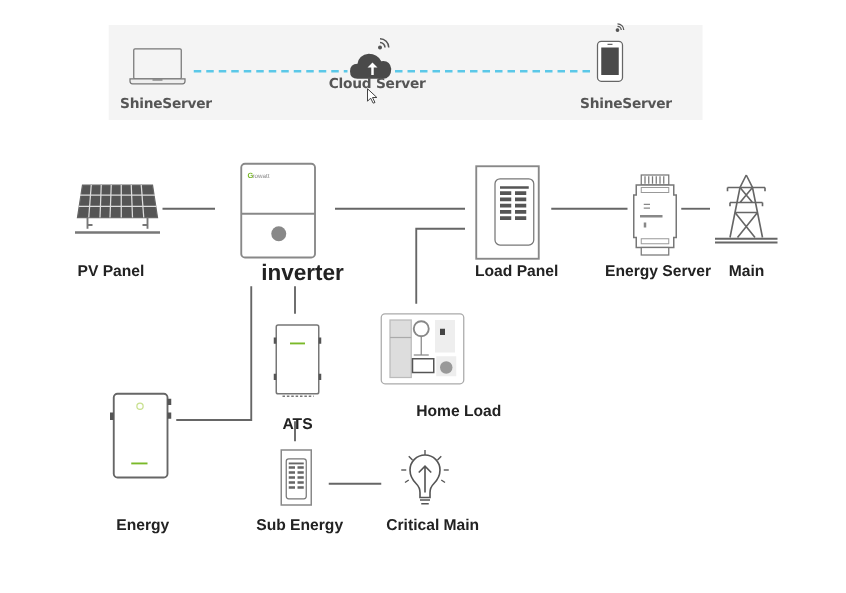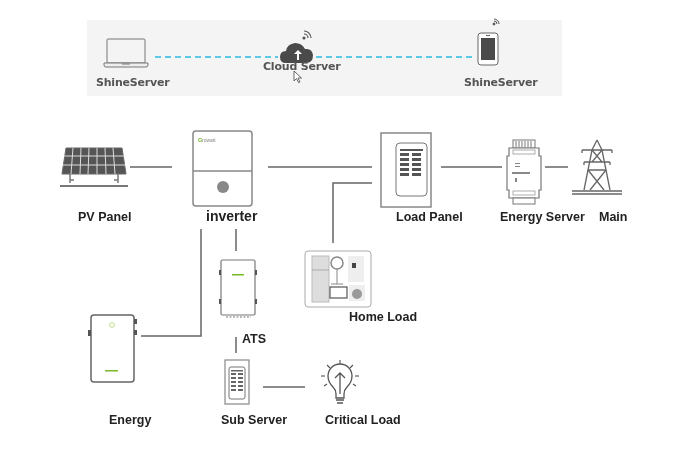--- a/index.html
+++ b/index.html
@@ -2,21 +2,21 @@
 <html><head>
 <meta charset="utf-8">
 <style>
   html, body { margin:0; padding:0; background:#ffffff; }
   body { width:677px; height:474px; position:relative; overflow:hidden;
          font-family:"Liberation Sans", sans-serif; }
   .abs { position:absolute; }
   #top-panel { left:87px; top:20px; width:475px; height:76px; background:#f4f4f4; }
   .top-label { position:absolute; font-family:"DejaVu Sans", sans-serif; font-size:11px;
                color:#555; font-weight:700; letter-spacing:-0.2px; white-space:nowrap; }
-  .label { position:absolute; font-weight:bold; font-size:12.5px; color:#222; white-space:nowrap; text-align:right;margin-left:16px; }
+  .label { position:absolute; font-weight:bold; font-size:12.5px; color:#222; white-space:nowrap; text-align:right; }
   svg.diagram { position:absolute; left:0; top:0; }
   .cursor { position:absolute; left:293px; top:70px; }
 </style>
 </head>
 <body>
 
 <div id="top-panel" class="abs"></div>
 
 <svg class="diagram" width="677" height="474" viewBox="0 0 677 474">
 
@@ -201,25 +201,25 @@
       <line x1="356" y1="386" x2="353" y2="384"></line>
     </g>
   </g>
 </svg>
 
 <div class="top-label" style="left:96px; top:76px;">ShineServer</div>
 <div class="top-label" style="left:263px; top:60px;">Cloud Server</div>
 <div class="top-label" style="left:464px; top:76px;">ShineServer</div>
 
 <div class="label" style="left:62px; top:210px;">PV Panel</div>
-<div class="label" style="left:190px; top:208px; font-size:14px;">inverter</div>
+<div class="label" style="left:209px; top:208px; font-size:18px;">inverter</div>
 <div class="label" style="left:380px; top:210px;">Load Panel</div>
 <div class="label" style="left:484px; top:210px;">Energy Server</div>
 <div class="label" style="left:583px; top:210px;">Main</div>
 <div class="label" style="left:226px; top:332px;">ATS</div>
-<div class="label" style="left:305px; top:310px;padding-left:28px;">Home Load</div>
+<div class="label" style="left:305px; top:322px;padding-left:28px;">Home Load</div>
 <div class="label" style="left:93px; top:413px;">Energy</div>
-<div class="label" style="left:205px; top:413px;">Sub Server</div>
-<div class="label" style="left:309px; top:413px;">Critical Load</div>
+<div class="label" style="left:205px; top:413px;">Sub Energy</div>
+<div class="label" style="left:309px; top:413px;">Critical Main</div>
 
 <svg class="cursor" width="10" height="14" viewBox="0 0 10 14">
   <path d="M1 1 L1 11 L3.5 8.5 L5.5 12.5 L7 12 L5 8 L8.5 8 Z" fill="#fff" stroke="#444" stroke-width="0.8"></path>
 </svg>
 
 </body></html>

